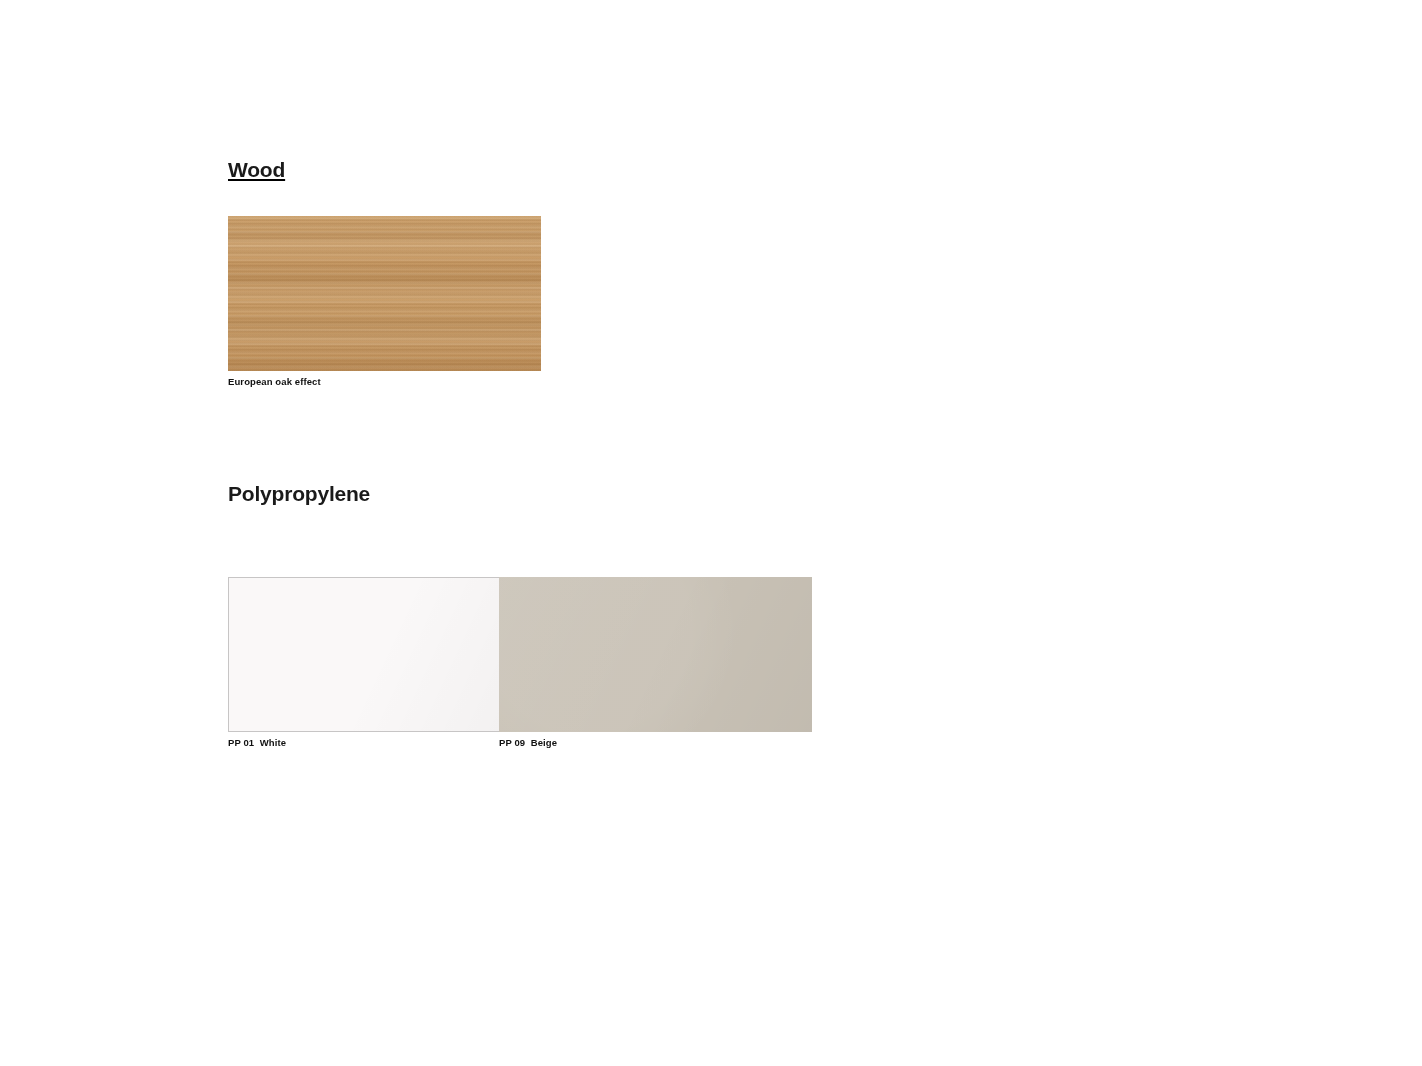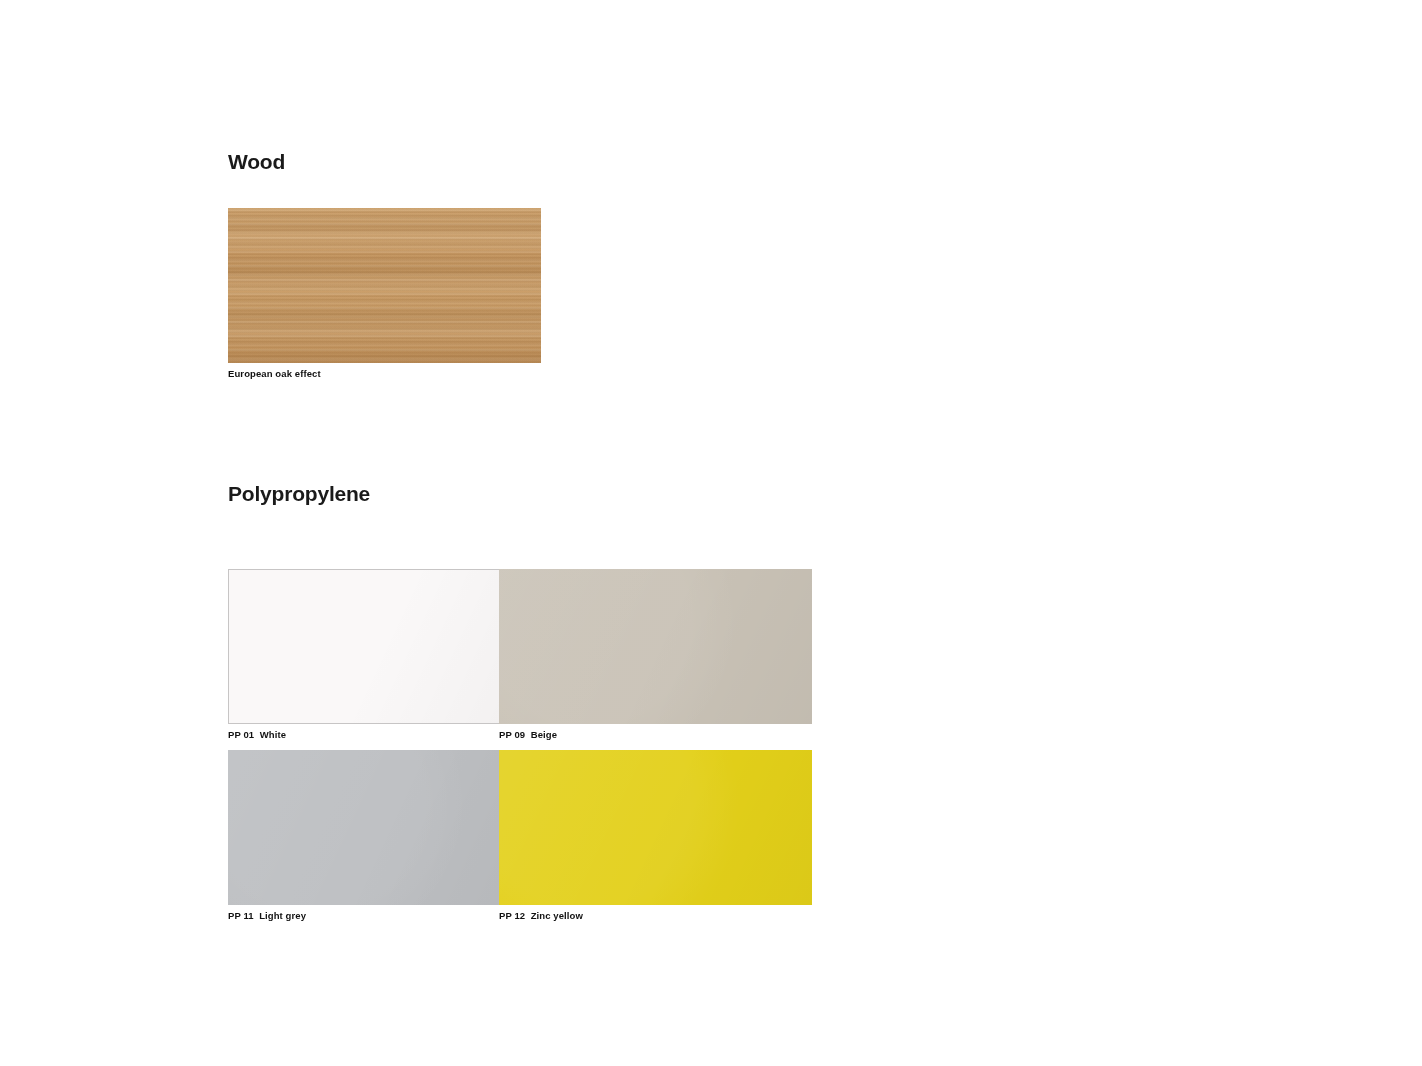--- a/index.html
+++ b/index.html
@@ -16,21 +16,21 @@
     overflow: hidden;
   }
   .page {
     position: absolute;
     inset: 0;
     background: #ffffff;
   }
 
   
   .section { position: absolute; left: 228px; }
-  #section-wood { top: 148px; }
+  #section-wood { top: 156px; text-decoration: underline; }
   #section-polypropylene { top: 480px; text-align: center; }
 
   .section-title {
     font-size: 21px;
     font-weight: bold;
     letter-spacing: -0.2px;
     color: #1a1a1a;
     margin: 0;
     line-height: 28px;
   }
@@ -44,20 +44,21 @@
     gap: 0;
     width: 1000px;
   }
   #wood-grid { top: 208px; }
   #pp-grid-row1 { top: 569px; }
   #pp-grid-row2 { top: 750px; }
 
   .swatch-cell {
     width: 271px;
     box-sizing: border-box;
+    margin-top: 8px;
   }
   .swatch-chip {
     width: 313px;
     height: 155px;
     position: relative;
     overflow: hidden;
   }
   .swatch-caption {
     font-size: 9.5px;
     font-weight: bold;
@@ -188,27 +189,14 @@
     </div>
 
 
     <div class="swatch-cell">
       <div class="swatch-chip tex-plastic" style="background-color: rgb(201, 194, 182);"></div>
       <div class="swatch-caption">PP 09  Beige</div>
     </div>
 
   </div>
 
-  <div class="swatch-grid" id="pp-grid-row2">
-
-    <div class="swatch-cell">
-      <div class="swatch-chip tex-plastic" style="background-color: rgb(188, 190, 193);"></div>
-      <div class="swatch-caption">PP 11  Light grey</div>
-    </div>
-
-    <div class="swatch-cell">
-      <div class="swatch-chip tex-plastic" style="background-color: rgb(227, 208, 25);"></div>
-      <div class="swatch-caption">PP 12  Zinc yellow</div>
-    </div>
-
-  </div>
 
 </div>
 
 </body></html>

